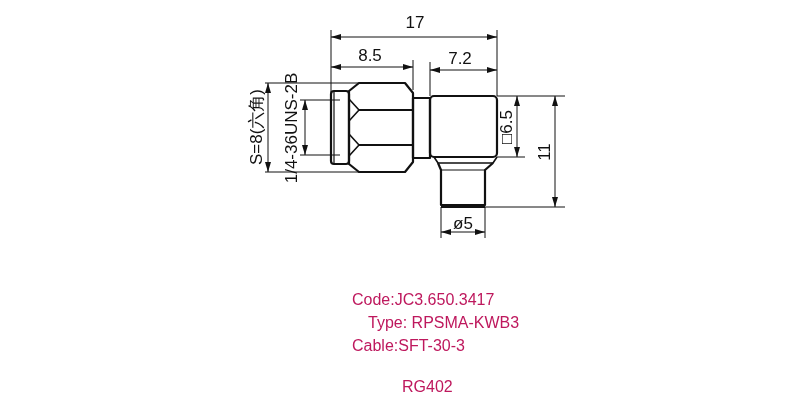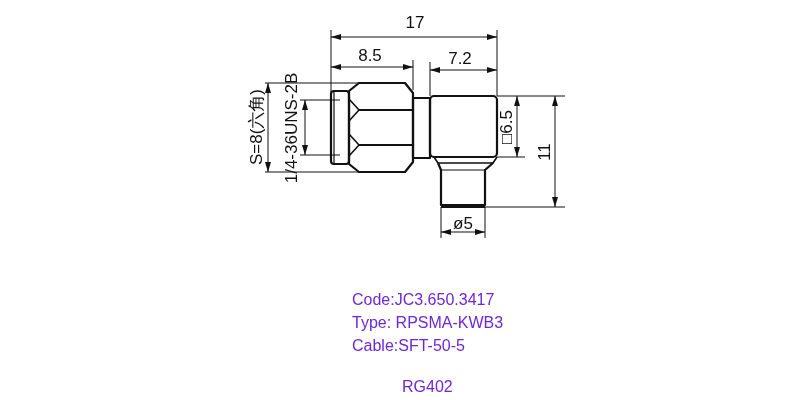--- a/index.html
+++ b/index.html
@@ -1,18 +1,18 @@
 <!DOCTYPE html>
 <html><head>
 <meta charset="utf-8">
 <style>
   html, body { margin:0; padding:0; background:#ffffff; }
   body { width:800px; height:400px; position:relative; overflow:hidden; font-family:"Liberation Sans", sans-serif; }
   #drawing { position:absolute; left:0; top:0; }
-  .spec { position:absolute; left:352px; font-size:16px; color:#6d28d9; line-height:20px; white-space:pre; }
+  .spec { position:absolute; left:352px; font-size:16px; color:#be185d; line-height:20px; white-space:pre; }
   svg text { font-family:"Liberation Sans", sans-serif; fill:#111; }
 </style>
 </head>
 <body>
 
 <svg id="drawing" width="800" height="400" viewBox="0 0 800 400" xmlns="http://www.w3.org/2000/svg">
   <defs>
     <marker id="arr" viewBox="0 0 10 6" refX="10" refY="3" markerWidth="10" markerHeight="6" orient="auto-start-reverse" markerUnits="userSpaceOnUse">
       <path d="M0,0 L10,3 L0,6 z" fill="#111"></path>
     </marker>
@@ -74,15 +74,15 @@
   <text x="370" y="61" font-size="17" text-anchor="middle">8.5</text>
   <text x="460" y="64" font-size="17" text-anchor="middle">7.2</text>
   <text x="463" y="229" font-size="17" text-anchor="middle">ø5</text>
   <text transform="translate(512,127) rotate(-90)" font-size="17" text-anchor="middle">□6.5</text>
   <text transform="translate(550,152) rotate(-90)" font-size="17" text-anchor="middle">11</text>
   <text transform="translate(262,127) rotate(-90)" font-size="17" text-anchor="middle">S=8(六角)</text>
   <text transform="translate(297,128) rotate(-90)" font-size="17" text-anchor="middle">1/4-36UNS-2B</text>
 </svg>
 
 <div class="spec" style="top:290px;">Code:JC3.650.3417</div>
-<div class="spec" style="top:313px;">Type: RPSMA-KWB3</div>
-<div class="spec" style="top:336px;">Cable:SFT-50-5</div>
+<div class="spec" style="top:313px;margin-left:16px;">Type: RPSMA-KWB3</div>
+<div class="spec" style="top:336px;">Cable:SFT-30-3</div>
 <div class="spec" style="top:377px; left:402px;">RG402</div>
 
 </body></html>

